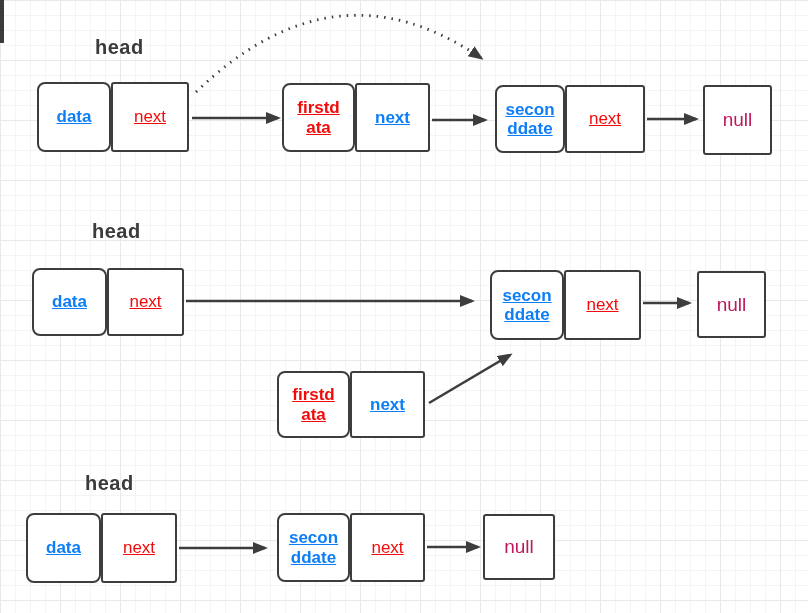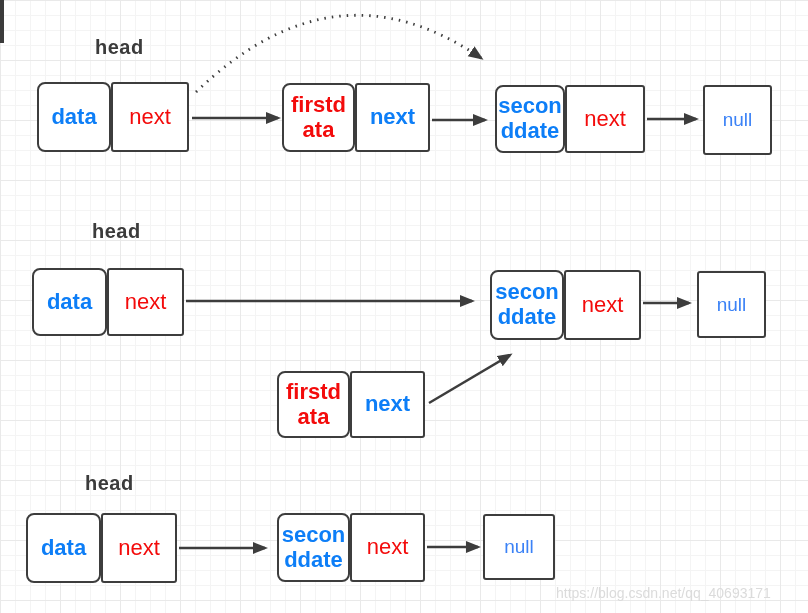--- a/index.html
+++ b/index.html
@@ -14,31 +14,31 @@
       linear-gradient(to bottom,#f4f4f4 1px,transparent 1px);
     background-size:60px 60px,60px 60px,15px 15px,15px 15px;
   }
   .corner-artifact{position:absolute;left:0;top:0;width:4px;height:43px;background:#3b3b3b;}
   .arrows{position:absolute;left:0;top:0;width:808px;height:613px;pointer-events:none;}
   .head{position:absolute;font-size:20px;font-weight:bold;color:#3b3b3b;letter-spacing:0.5px;}
   .node{position:absolute;display:flex;}
   .cell{
     box-sizing:border-box;display:flex;align-items:center;justify-content:center;
     background:#fff;border:2.5px solid #3d3d3d;text-align:center;
-    font-size:22px;line-height:1.12;white-space:pre-line;
+    font-size:17px;line-height:1.12;white-space:pre-line;text-decoration:underline;
   }
   .cell.c-first{border-radius:8px;}
   .cell.c-second{border-radius:3px;text-align:right;}
   .blue{color:#0d7ef7;}
   .red{color:#f30b0b;}
   .bold{font-weight:bold;}
   .nullbox{
     position:absolute;box-sizing:border-box;display:flex;align-items:center;justify-content:center;
     background:#fff;border:2.5px solid #3d3d3d;border-radius:3px;
-    font-size:19px;color:#3b82f6;
+    font-size:19px;color:#be185d;
   }
   .watermark{position:absolute;left:556px;top:585px;font-size:14px;color:#dbdbdb;white-space:nowrap;}
 </style>
 </head>
 <body>
 
 <div class="canvas">
 
   <div class="corner-artifact"></div>
 
@@ -112,15 +112,14 @@
   </div>
 
   <div class="node" style="left:277px;top:513px">
     <div class="cell c-first blue bold" style="width:73px;height:69px">secon
 ddate</div>
     <div class="cell c-second red" style="width:75px;height:69px">next</div>
   </div>
 
   <div class="nullbox" style="left:483px;top:514px;width:72px;height:66px">null</div>
 
-  <div class="watermark">https://blog.csdn.net/qq_40693171</div>
 
 </div>
 
 </body></html>

